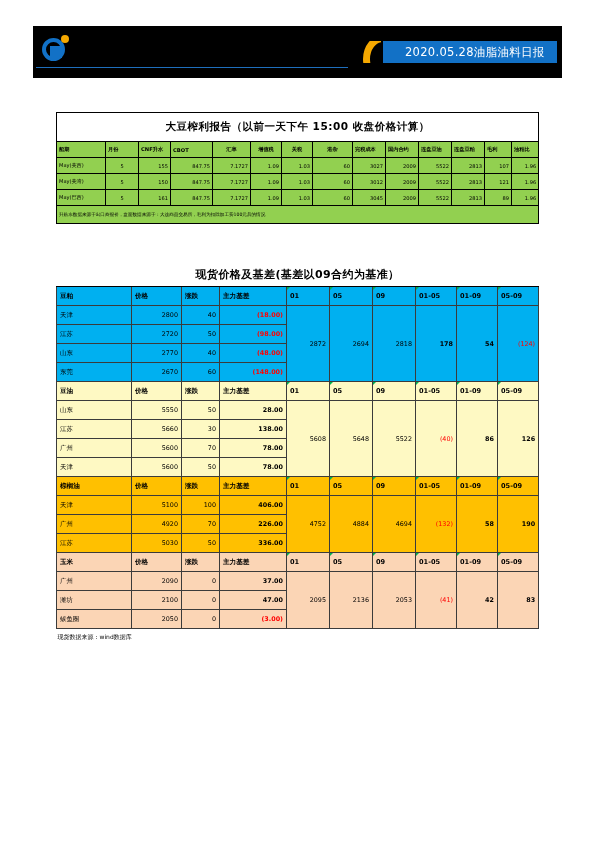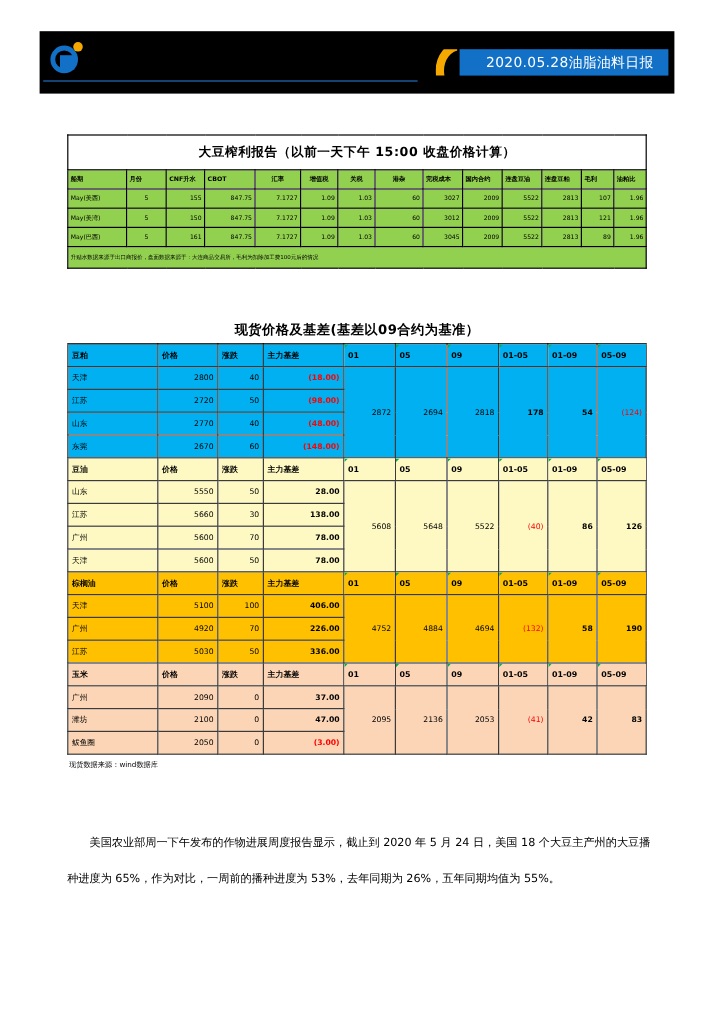--- a/index.html
+++ b/index.html
@@ -496,15 +496,14 @@
             <td class="bg-corn num">0</td>
             <td class="bg-corn neg">(3.00)</td>
           </tr>
           <tr class="src">
             <td colspan="10">现货数据来源：wind数据库</td>
           </tr>
         </tbody>
     </table>
   </div>
 
-  <div class="para">美国农业部周一下午发布的作物进展周度报告显示，截止到 2020 年 5 月 24 日，美国 18 个大豆主产州的大豆播种进度为 65%，作为对比，一周前的播种进度为 53%，去年同期为 26%，五年同期均值为 55%。</div>
 
 </div>
 
 </body></html>

